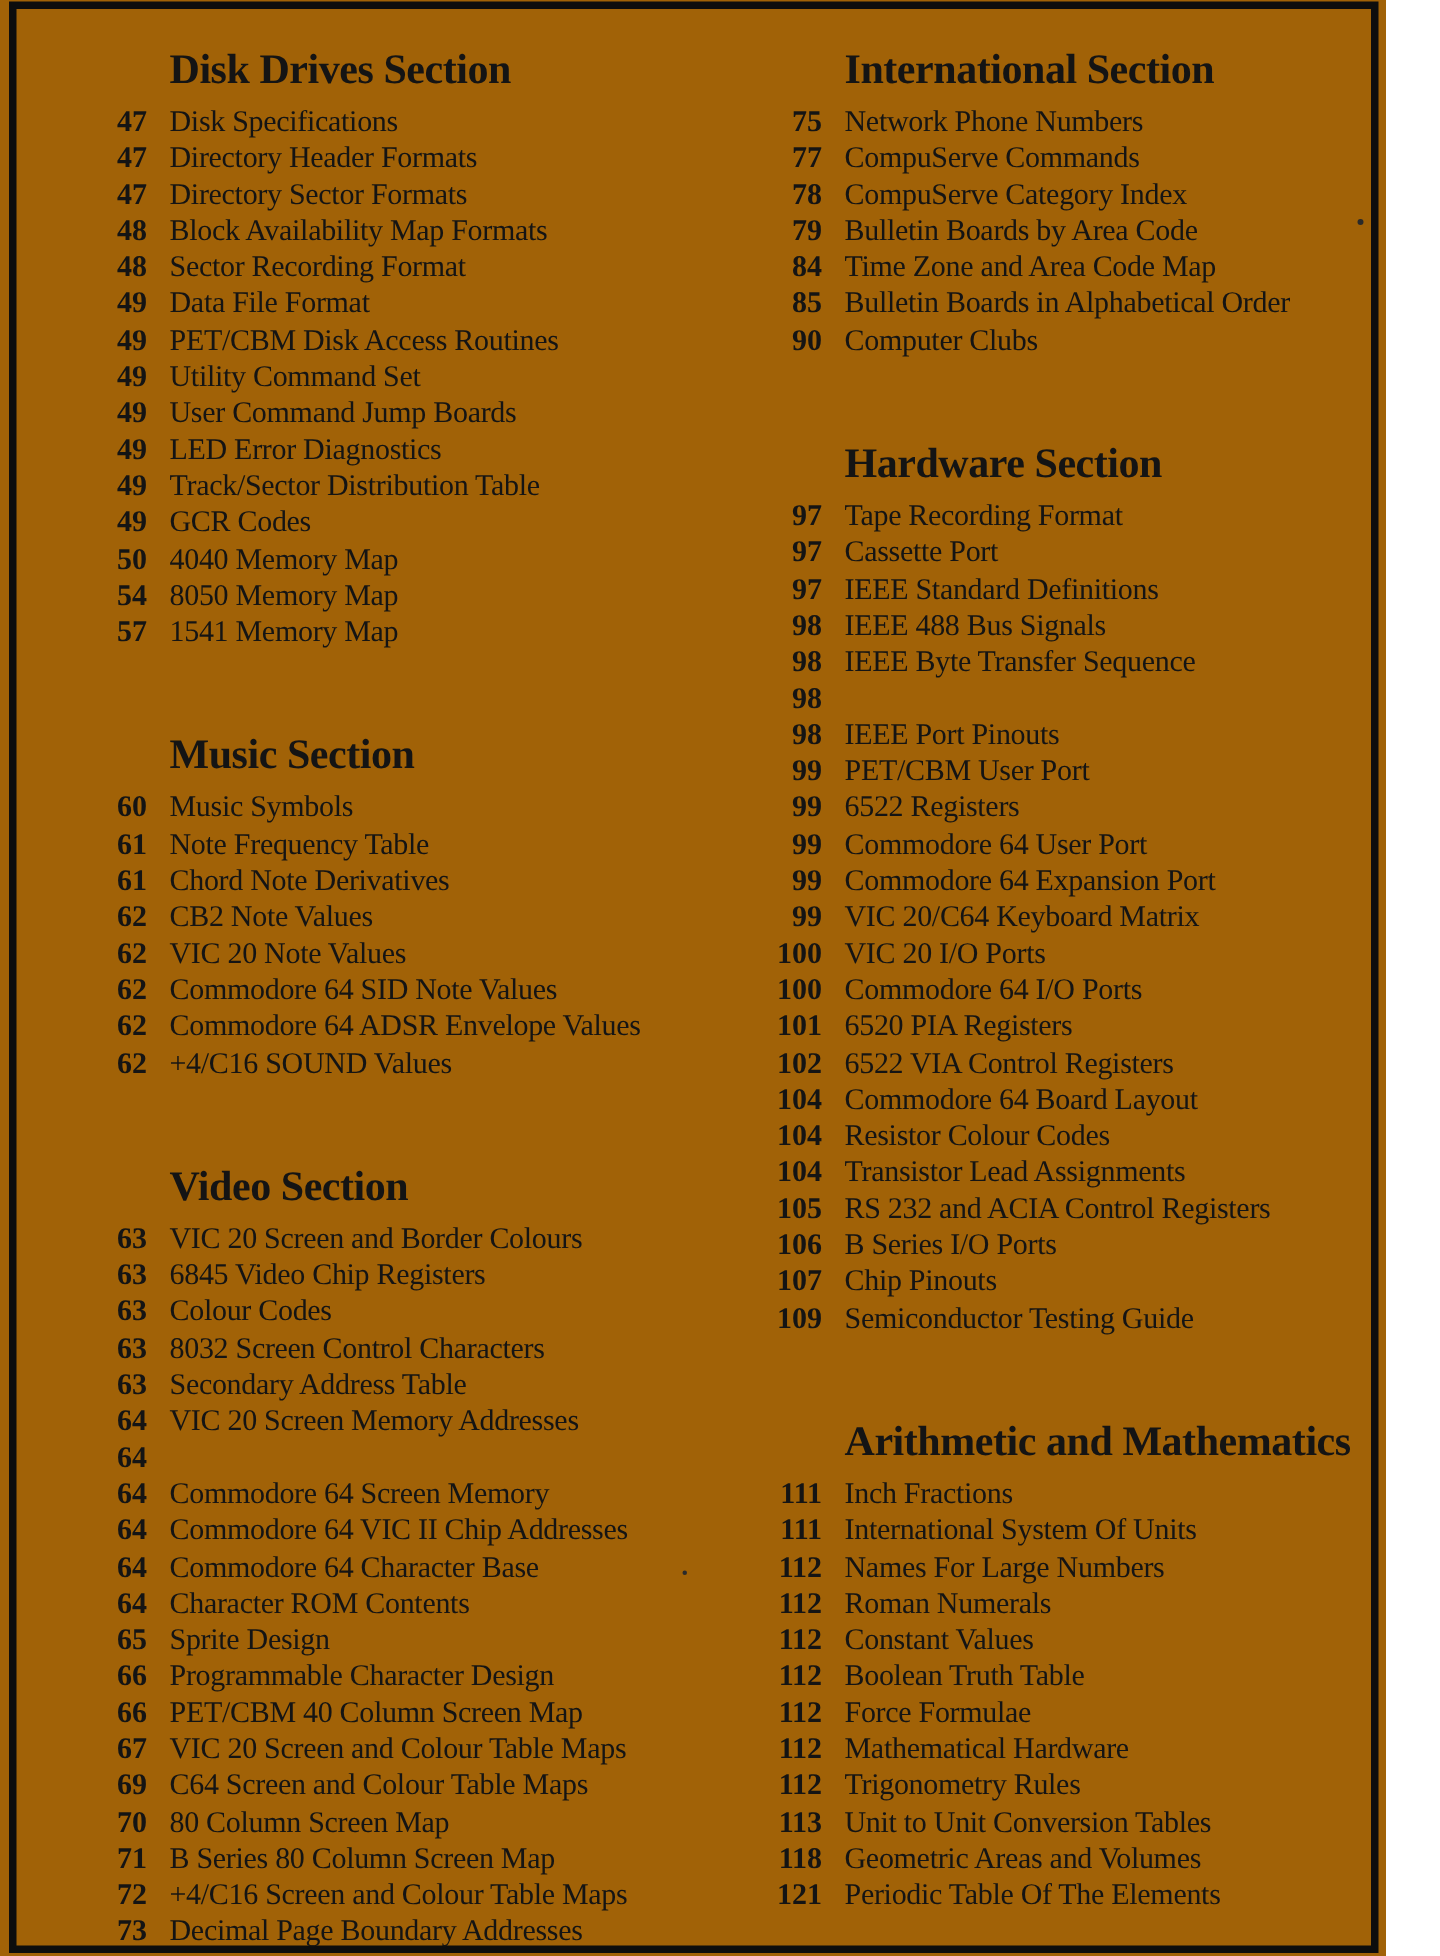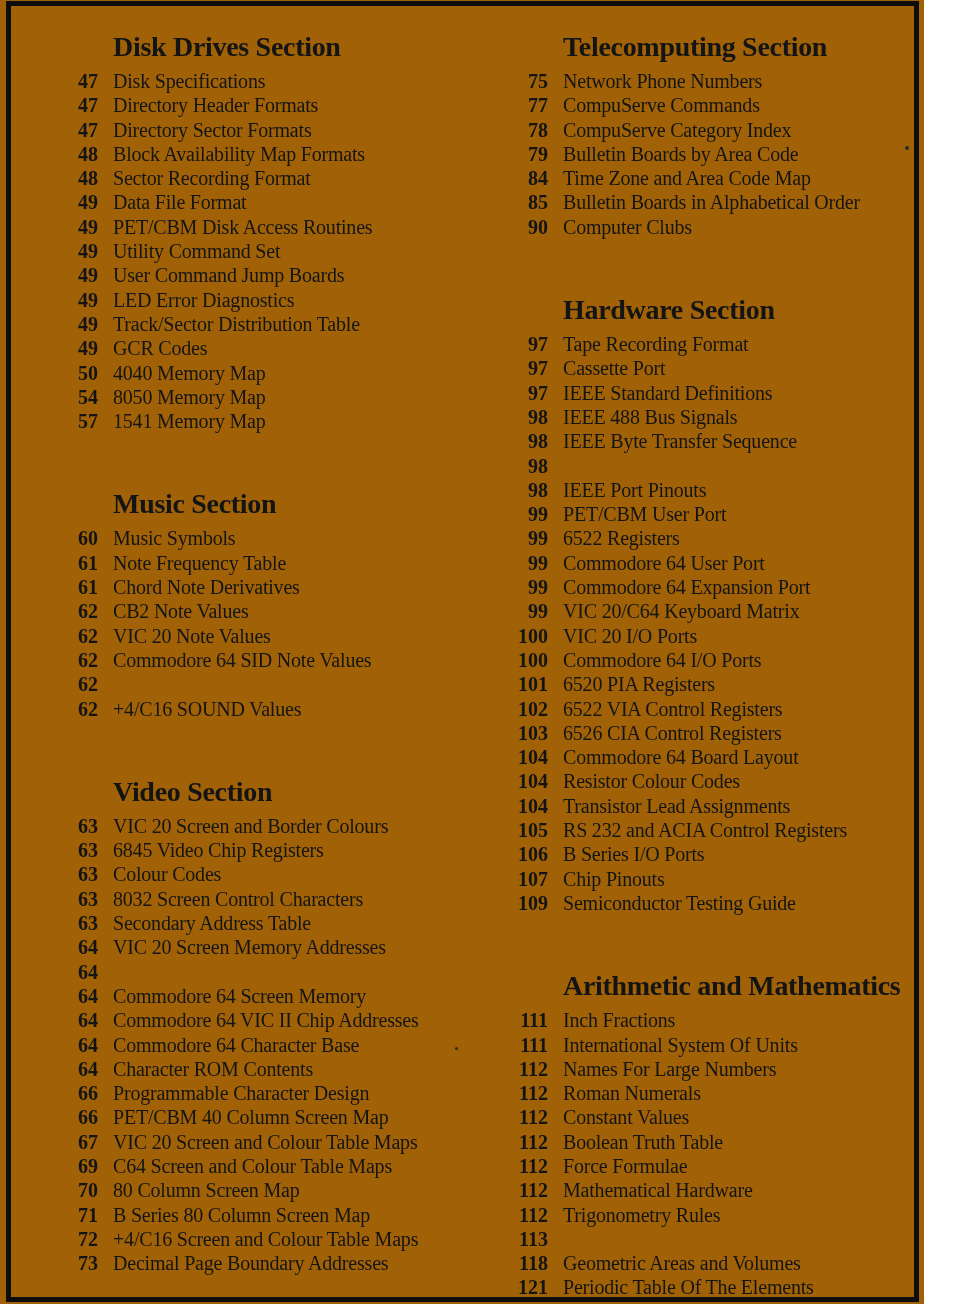--- a/index.html
+++ b/index.html
@@ -161,20 +161,21 @@
           <div class="row">
             <span class="num">62</span>
             <span class="title">VIC 20 Note Values</span>
           </div>
           <div class="row">
             <span class="num">62</span>
             <span class="title">Commodore 64 SID Note Values</span>
           </div>
           <div class="row">
             <span class="num">62</span>
+            <span class="title">Commodore 64 ADSR Envelope Values</span>
           </div>
           <div class="row">
             <span class="num">62</span>
             <span class="title">+4/C16 SOUND Values</span>
           </div>
         </section>
         <section class="toc-section">
           <h2 class="heading">Video Section</h2>
           <div class="row">
             <span class="num">63</span>
@@ -213,20 +214,24 @@
           </div>
           <div class="row">
             <span class="num">64</span>
             <span class="title">Commodore 64 Character Base</span>
           </div>
           <div class="row">
             <span class="num">64</span>
             <span class="title">Character ROM Contents</span>
           </div>
           <div class="row">
+            <span class="num">65</span>
+            <span class="title">Sprite Design</span>
+          </div>
+          <div class="row">
             <span class="num">66</span>
             <span class="title">Programmable Character Design</span>
           </div>
           <div class="row">
             <span class="num">66</span>
             <span class="title">PET/CBM 40 Column Screen Map</span>
           </div>
           <div class="row">
             <span class="num">67</span>
             <span class="title">VIC 20 Screen and Colour Table Maps</span>
@@ -248,21 +253,21 @@
             <span class="title">+4/C16 Screen and Colour Table Maps</span>
           </div>
           <div class="row">
             <span class="num">73</span>
             <span class="title">Decimal Page Boundary Addresses</span>
           </div>
         </section>
       </div>
     <div class="col">
         <section class="toc-section">
-          <h2 class="heading">Telecomputing Section</h2>
+          <h2 class="heading">International Section</h2>
           <div class="row">
             <span class="num">75</span>
             <span class="title">Network Phone Numbers</span>
           </div>
           <div class="row">
             <span class="num">77</span>
             <span class="title">CompuServe Commands</span>
           </div>
           <div class="row">
             <span class="num">78</span>
@@ -344,24 +349,20 @@
           </div>
           <div class="row">
             <span class="num">101</span>
             <span class="title">6520 PIA Registers</span>
           </div>
           <div class="row">
             <span class="num">102</span>
             <span class="title">6522 VIA Control Registers</span>
           </div>
           <div class="row">
-            <span class="num">103</span>
-            <span class="title">6526 CIA Control Registers</span>
-          </div>
-          <div class="row">
             <span class="num">104</span>
             <span class="title">Commodore 64 Board Layout</span>
           </div>
           <div class="row">
             <span class="num">104</span>
             <span class="title">Resistor Colour Codes</span>
           </div>
           <div class="row">
             <span class="num">104</span>
             <span class="title">Transistor Lead Assignments</span>
@@ -416,20 +417,21 @@
           <div class="row">
             <span class="num">112</span>
             <span class="title">Mathematical Hardware</span>
           </div>
           <div class="row">
             <span class="num">112</span>
             <span class="title">Trigonometry Rules</span>
           </div>
           <div class="row">
             <span class="num">113</span>
+            <span class="title">Unit to Unit Conversion Tables</span>
           </div>
           <div class="row">
             <span class="num">118</span>
             <span class="title">Geometric Areas and Volumes</span>
           </div>
           <div class="row">
             <span class="num">121</span>
             <span class="title">Periodic Table Of The Elements</span>
           </div>
         </section>

